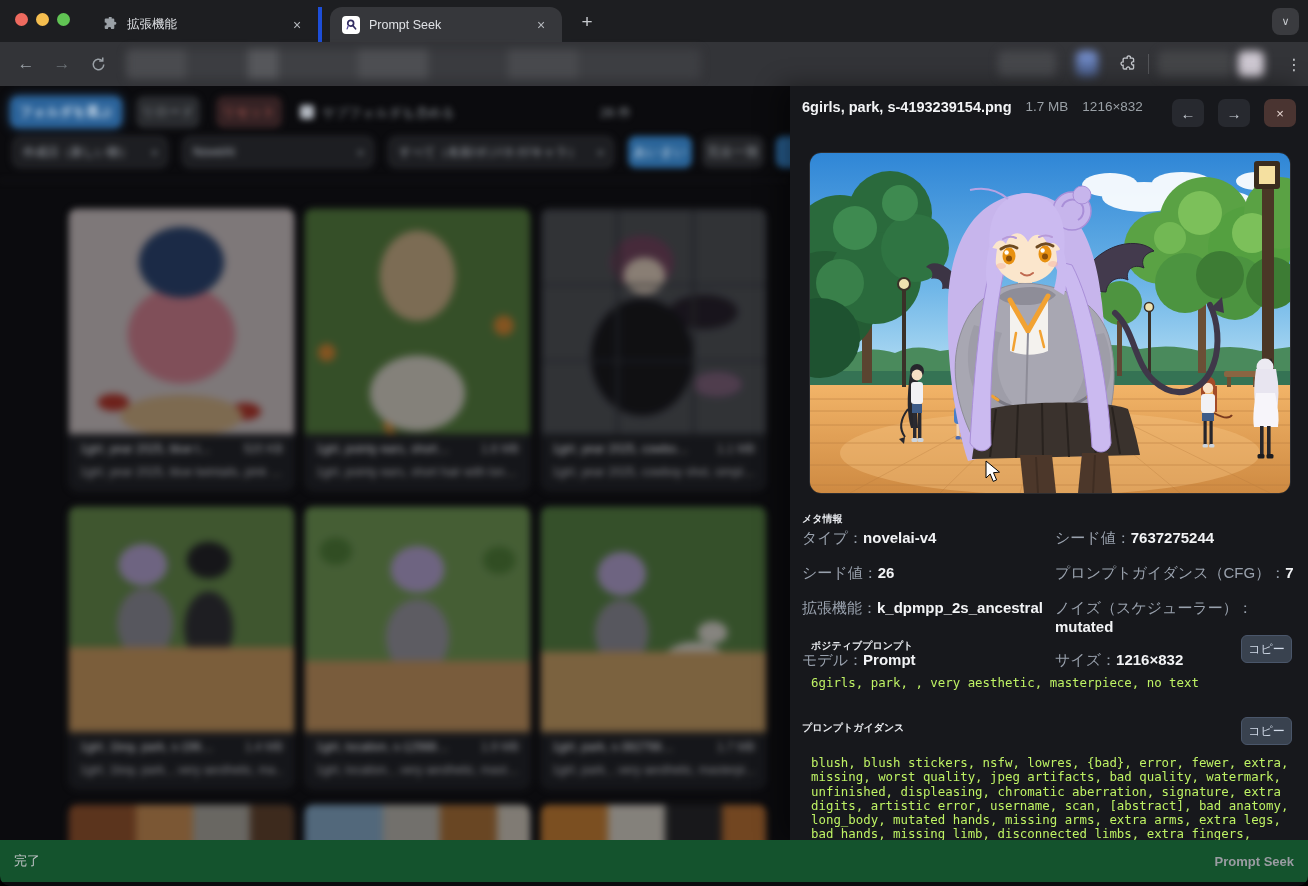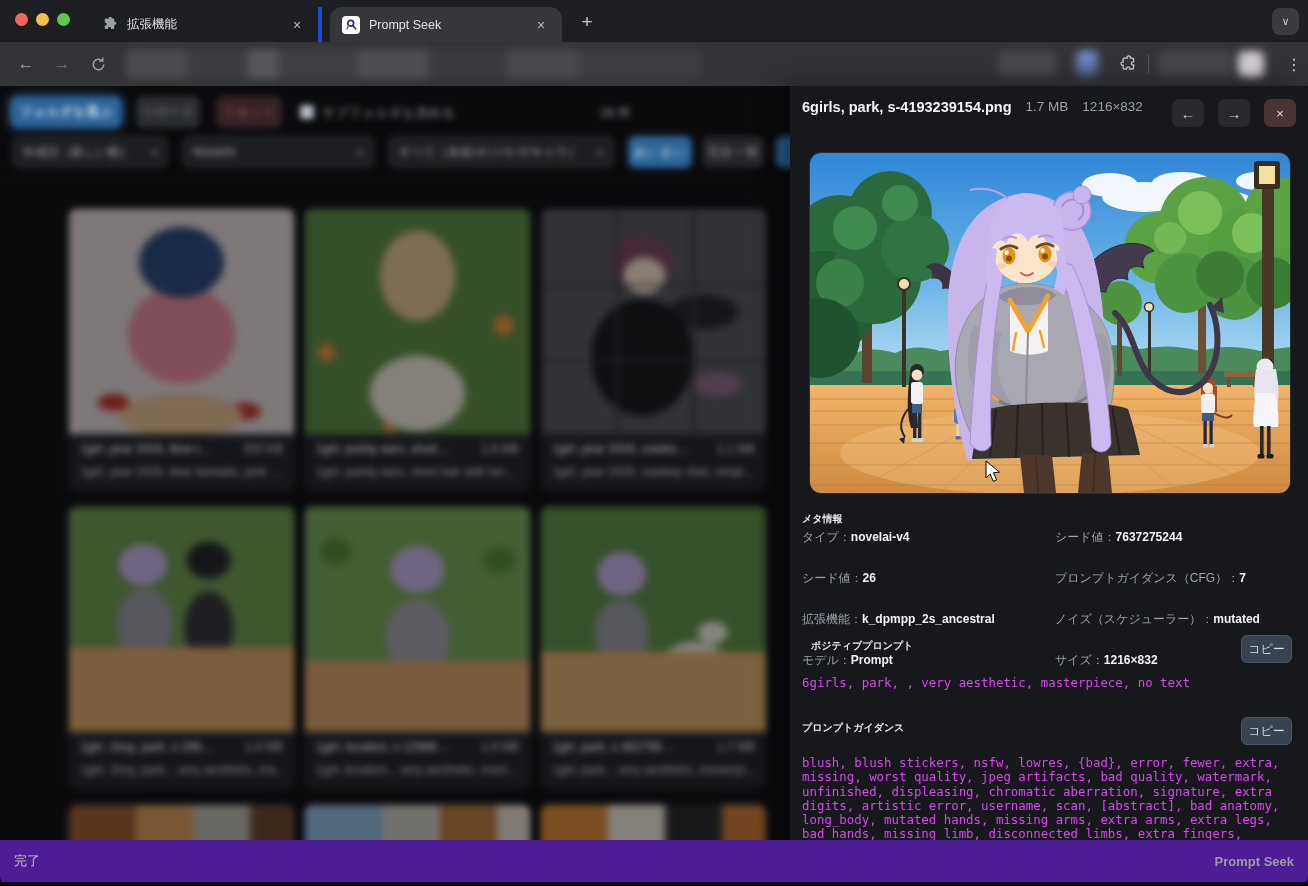--- a/index.html
+++ b/index.html
@@ -122,28 +122,28 @@
   .panel{position:absolute;left:790px;top:0;width:518px;height:754px;background:#17181c;box-shadow:-10px 0 24px rgba(0,0,0,.45);overflow:hidden;}
   .p-head{position:absolute;left:12px;top:13px;right:12px;height:30px;display:flex;align-items:flex-start;gap:14px;}
   .p-file{font-size:14.5px;font-weight:bold;color:#f2f3f5;white-space:nowrap;}
   .p-dim,.p-size{font-size:13.5px;color:#9aa0a6;}
   .p-spacer{flex:1;}
   .pnav{width:32px;height:28px;border-radius:7px;background:#27292f;color:#c8cdd4;display:flex;align-items:center;justify-content:center;font-size:15px;flex:0 0 auto;}
   .pnav-close{background:#4a3431;color:#e8d8d4;font-size:13px;}
   .p-img{position:absolute;left:19px;top:66px;width:480px;height:340px;border-radius:12px;overflow:hidden;background:#000;border:1px solid #2c2d31;}
   .p-img svg{display:block;}
   .sec-h{position:absolute;left:12px;font-size:10px;font-weight:bold;color:#e9ebef;}
-  .meta-grid{position:absolute;left:12px;top:443px;width:494px;display:grid;grid-template-columns:253px 1fr;row-gap:24px;font-size:12px;}
+  .meta-grid{position:absolute;left:12px;top:443px;width:494px;display:grid;grid-template-columns:253px 1fr;row-gap:16px;font-size:15px;}
   .m-label{color:#99a1ad;}
   .m-value{color:#f2f3f5;font-weight:bold;}
   .copy-btn{position:absolute;right:16px;width:49px;height:26px;border-radius:6px;background:#39424f;border:1px solid #4a566a;color:#d3dcea;font-size:12px;display:flex;align-items:center;justify-content:center;}
-  .prompt{position:absolute;left:12px;width:497px;font-family:"DejaVu Sans Mono","Liberation Mono",monospace;font-size:12.4px;line-height:14.3px;color:#d946ef;white-space:pre-wrap;word-break:break-word;}
+  .prompt{position:absolute;left:21px;width:497px;font-family:"DejaVu Sans Mono","Liberation Mono",monospace;font-size:12.4px;line-height:14.3px;color:#bef264;white-space:pre-wrap;word-break:break-word;}
 
   
-  .statusbar{position:absolute;left:0;top:840px;width:1308px;height:42px;background:#4c1d95;display:flex;align-items:center;justify-content:space-between;padding:0 14px;box-sizing:border-box;}
+  .statusbar{position:absolute;left:0;top:840px;width:1308px;height:42px;background:#14532d;display:flex;align-items:center;justify-content:space-between;padding:0 14px;box-sizing:border-box;}
   .st-left{font-size:13px;color:#c2c4c8;}
   .st-right{font-size:13px;font-weight:bold;color:#9a9ca2;}
 </style>
 </head>
 <body>
 
 <div class="window">
 
   <div class="tabstrip">
     <span class="traffic t-red"></span>

